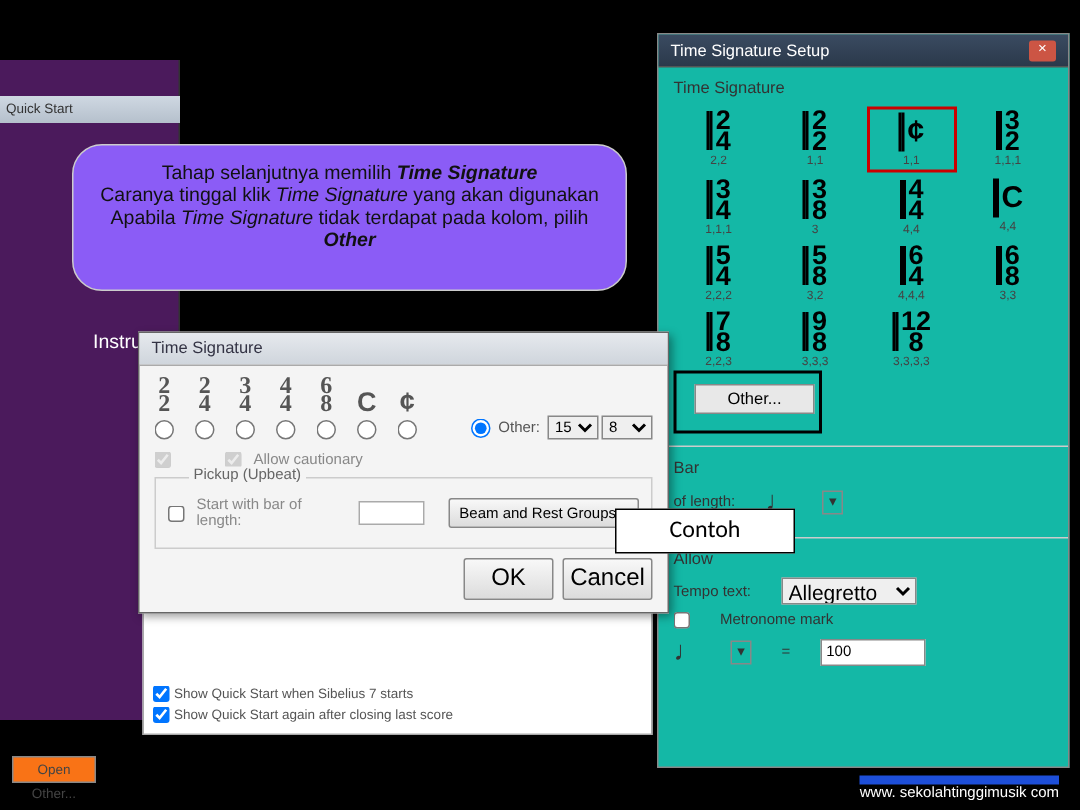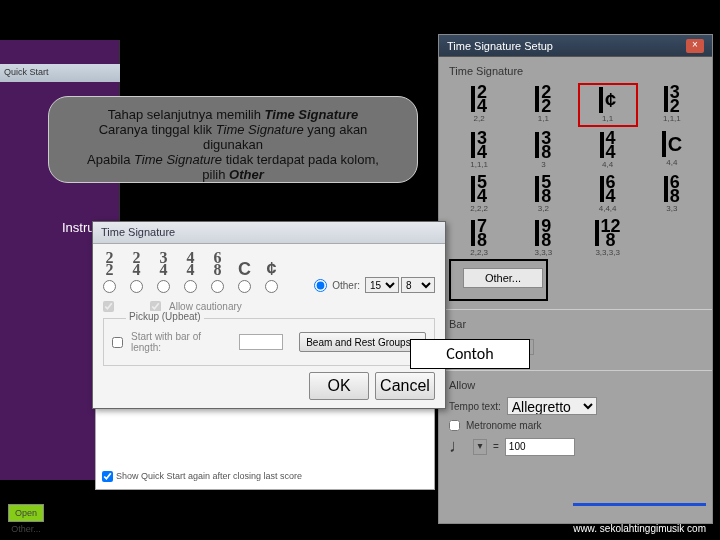--- a/index.html
+++ b/index.html
@@ -1,49 +1,49 @@
 <!DOCTYPE html>
 <html><head>
 <meta charset="utf-8">
 <style>
   * { box-sizing: border-box; margin: 0; padding: 0; font-family: "Segoe UI", Tahoma, sans-serif; }
   body { width: 720px; height: 540px; background: #000; position: relative; overflow: hidden; font-size: 11px; }
 
   
-  .ts-setup { position: absolute; right: 7px; top: 34px; width: 275px; height: 490px; background: #a3a3a3; border: 1px solid #888; }
+  .ts-setup { position: absolute; right: 7px; top: 22px; width: 275px; height: 490px; background: #14b8a6; border: 1px solid #888; }
   .ts-titlebar { height: 22px; background: linear-gradient(#3a4b61,#2b394b); color: #fff; padding: 4px 8px; font-size: 11px; border-bottom: 1px solid #555; display: flex; align-items: center; }
   .ts-titlebar .close { margin-left: auto; width: 18px; height: 14px; background: #c54; color: #fff; text-align: center; line-height: 12px; font-size: 10px; border-radius: 2px; }
   .ts-group { padding: 8px 10px; }
   .ts-group-label { font-size: 11px; color: #333; margin-bottom: 6px; }
   .ts-grid { display: grid; grid-template-columns: repeat(4, 1fr); gap: 2px 4px; }
   .ts-cell { text-align: center; padding: 2px 0; }
   .ts-cell.selected { border: 2px solid #c00; }
   .ts-glyph { font-family: serif; font-size: 18px; line-height: 14px; font-weight: bold; }
   .ts-glyph .clef { display:inline-block; width:3px; height:26px; border-left:2px solid #000; border-right:2px solid #000; margin-right:2px; vertical-align:middle; position:relative; }
   .ts-num { display:inline-block; vertical-align:middle; }
   .ts-sub { font-size: 8px; color: #444; display: block; margin-top: 1px; }
   .ts-other-btn { margin: 4px 0 8px 6px; width: 80px; height: 20px; background: #e8e8e8; border: 1px solid #888; font-size: 11px; }
   .ts-other-wrap { border: 2px solid #000; padding: 3px 3px 3px 6px; display: inline-block; }
-  .bar-row, .tempo-row { display: flex; align-items: center; gap: 6px; margin: 5px 0; font-size: 10px; color: #333; }
+  .bar-row, .tempo-row { display: flex; align-items: center; gap: 20px; margin: 5px 0; font-size: 10px; color: #333; }
   .bar-row input[type=text], .tempo-row input[type=text] { width: 70px; height: 18px; border: 1px solid #888; font-size: 10px; padding: 0 3px; }
   .tempo-row select { width: 90px; height: 18px; border: 1px solid #888; font-size: 14px; }
   .note-glyph { font-size: 18px; font-family: serif; }
 
   
   .sib-frag { position: absolute; left: 0; top: 40px; width: 120px; height: 440px; background: #4b1a5c; border-right: 1px solid #333; }
   .sib-toolbar { position: absolute; left:0; top:64px; width:120px; height:18px; background: linear-gradient(#cfd8e2,#b5c0cc); font-size:9px; color:#333; padding:3px 4px; }
-  .sib-btn { position:absolute; left:8px; bottom:18px; width:36px; height:18px; background:#84cc16; border:1px solid #888; font-size:9px; color:#444; text-align:center; line-height:16px; }
+  .sib-btn { position:absolute; left:8px; bottom:18px; width:56px; height:18px; background:#f97316; border:1px solid #888; font-size:9px; color:#444; text-align:center; line-height:16px; }
 
   
   .sib-center { position:absolute; left:95px; top:310px; width:340px; height:180px; background:#fff; border:1px solid #aaa; }
   .sib-checks { position:absolute; left:6px; bottom:6px; font-size:9px; color:#555; line-height:14px; }
   .sib-checks input { vertical-align:middle; margin-right:3px; }
 
   
-  .callout { position:absolute; left:48px; top:96px; width:370px; height:87px; background:#737373; border:1px solid #ccc; border-radius:20px; padding:10px 25px; text-align:center; font-size:13px; color:#111; }
+  .callout { position:absolute; left:48px; top:96px; width:370px; height:98px; background:#8b5cf6; border:1px solid #ccc; border-radius:20px; padding:10px 12px; text-align:center; font-size:13px; color:#111; }
   .callout .em { font-weight:bold; font-style:italic; }
   .callout .b { font-weight:bold;text-align:right; }
 
   .instrum { position:absolute; left:62px; top:220px; color:#fff; font-size:13px; }
 
   
   .ts-dialog { position:absolute; left:92px; top:221px; width:354px; height:188px; background:#f4f4f4; border:1px solid #666; box-shadow:2px 2px 6px rgba(0,0,0,0.4); }
   .ts-d-title { height:22px; background:linear-gradient(#e6e9ee,#cfd5dc); border-bottom:1px solid #aaa; padding:4px 8px; font-size:11px; color:#334; }
   .ts-d-body { padding:8px 10px; font-size:10px; color:#555; }
   .ts-d-radios { display:flex; gap:14px; align-items:flex-end; margin-bottom:8px; }
@@ -56,31 +56,32 @@
   .ts-d-row input[type=checkbox] { vertical-align:middle; }
   .ts-d-row input[type=text] { width:44px; height:16px; border:1px solid #aaa; }
   .ts-d-btns { position:absolute; right:10px; bottom:8px; display:flex; gap:6px; }
   .ts-d-btns button { width:60px; height:28px; font-size:16px; border:1px solid #888; background:linear-gradient(#f8f8f8,#dcdcdc); border-radius:2px;text-align:center; }
   .beam-btn { width:130px; height:20px; font-size:10px; border:1px solid #888; background:linear-gradient(#f8f8f8,#dcdcdc); border-radius:2px; }
 
   
   .contoh { position:absolute; left:410px; top:339px; width:120px; height:30px; background:#fff; border:1px solid #000; text-align:center; line-height:28px; font-size:16px; font-family:Calibri, sans-serif; }
 
   
-  .footer { position:absolute; right:14px; bottom:6px; color:#fff; font-size:10px; border-top:3px solid #1d4ed8; padding-top:17px; }
+  .footer { position:absolute; right:14px; bottom:6px; color:#fff; font-size:10px; border-top:6px solid #1d4ed8; padding-top:0; }
 
   .chk { width:11px; height:11px; }
 </style>
 </head>
 <body>
 
 <div class="sib-frag"></div>
 <div class="sib-toolbar">Quick Start</div>
 <div class="sib-center">
   <div class="sib-checks">
+    <div><input type="checkbox" class="chk" checked="" style=""><span>Show Quick Start when Sibelius 7 starts</span></div>
     <div><input type="checkbox" class="chk" checked="" style=""><span>Show Quick Start again after closing last score</span></div>
   </div>
 </div>
 <div class="sib-btn">Open Other...</div>
 
 <div class="ts-setup">
   <div class="ts-titlebar">
     <span>Time Signature Setup</span>
     <span class="close">×</span>
   </div>

